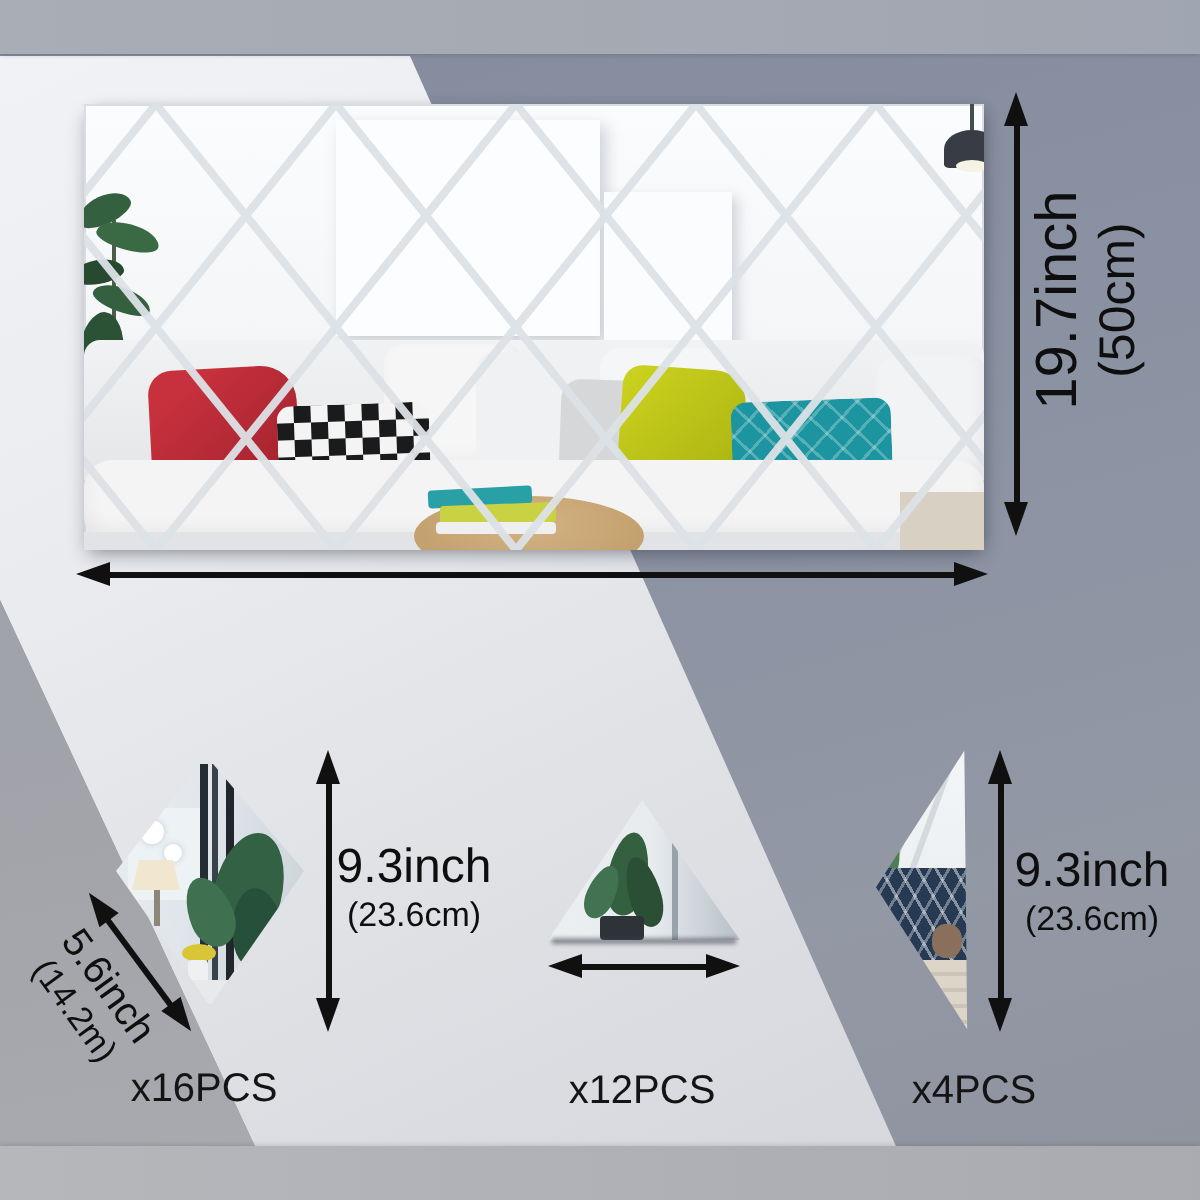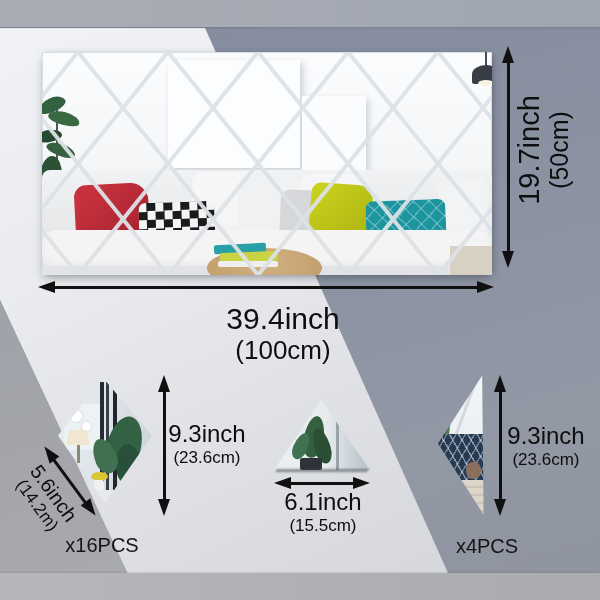--- a/index.html
+++ b/index.html
@@ -194,24 +194,20 @@
     </svg>
   </div>
 
   <div class="arrow h" style="left:38px;top:280px;width:456px;">
       <div class="shaft"></div>
     </div>
   <div class="arrow v" style="left:501px;top:46px;height:222px;">
       <div class="shaft"></div>
     </div>
 
-  <div class="lbl lbl-main-w">
-    <div class="l1">39.4inch</div>
-    <div class="l2">(100cm)</div>
-  </div>
   <div class="lbl lbl-main-h">
     <div class="l1">19.7inch</div>
     <div class="l2">(50cm)</div>
   </div>
 
   <div class="piece p-diamond">
     <div class="pd-art"></div>
     <div class="pd-flower" style="left:12px;top:32px;"></div>
     <div class="pd-flower" style="left:24px;top:44px;width:9px;height:9px;"></div>
     <div class="pd-bar1"></div>
@@ -261,24 +257,21 @@
   <div class="lbl lbl-sm lbl-d-edge">
     <div class="l1">5.6inch</div>
     <div class="l2">(14.2m)</div>
   </div>
   <div class="lbl lbl-sm lbl-d-h">
     <div class="l1">9.3inch</div>
     <div class="l2">(23.6cm)</div>
   </div>
   <div class="pcs pcs-16">x16PCS</div>
 
-  <div class="lbl lbl-sm lbl-t-b">
-    <div class="l1">6.1inch</div>
-    <div class="l2">(15.5cm)</div>
-  </div>
+  <div class="pcs pcs-12">x12PCS</div>
 
   <div class="lbl lbl-sm lbl-hd-h">
     <div class="l1">9.3inch</div>
     <div class="l2">(23.6cm)</div>
   </div>
   <div class="pcs pcs-4">x4PCS</div>
 
 </div>
 
 </body></html>

